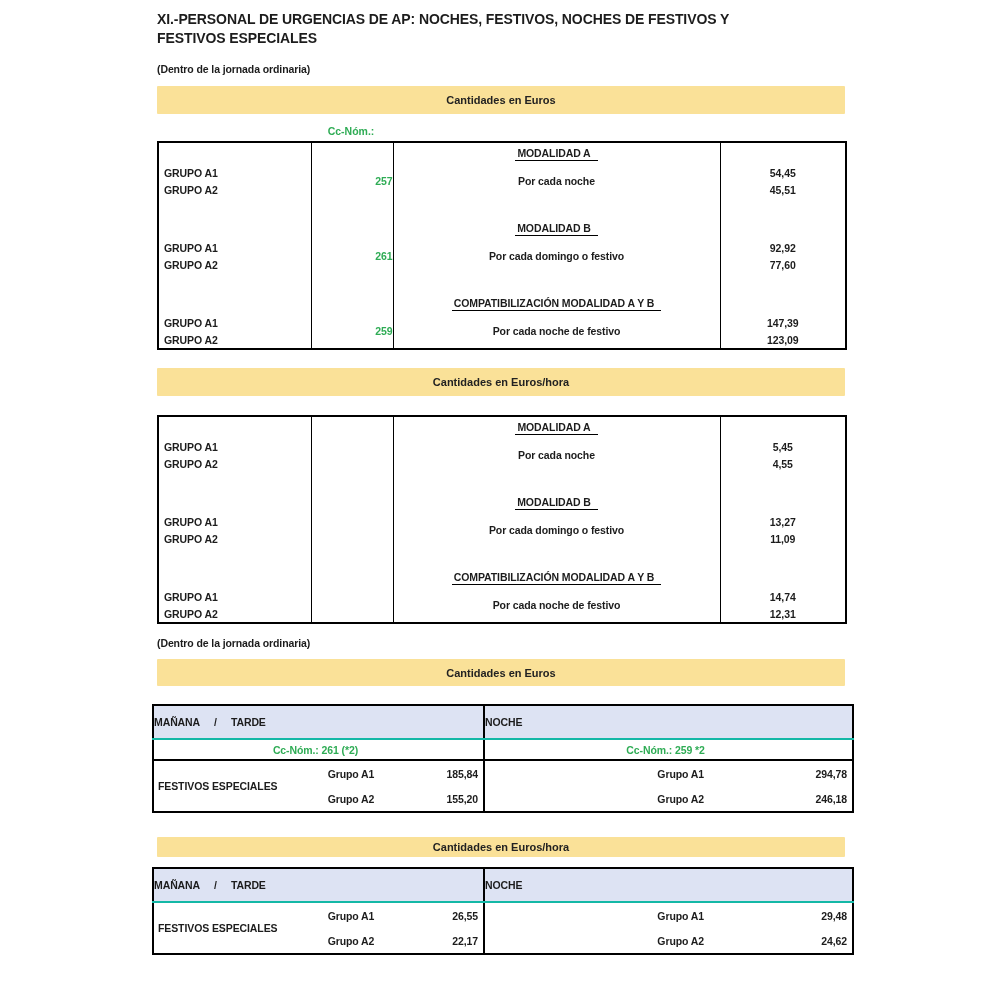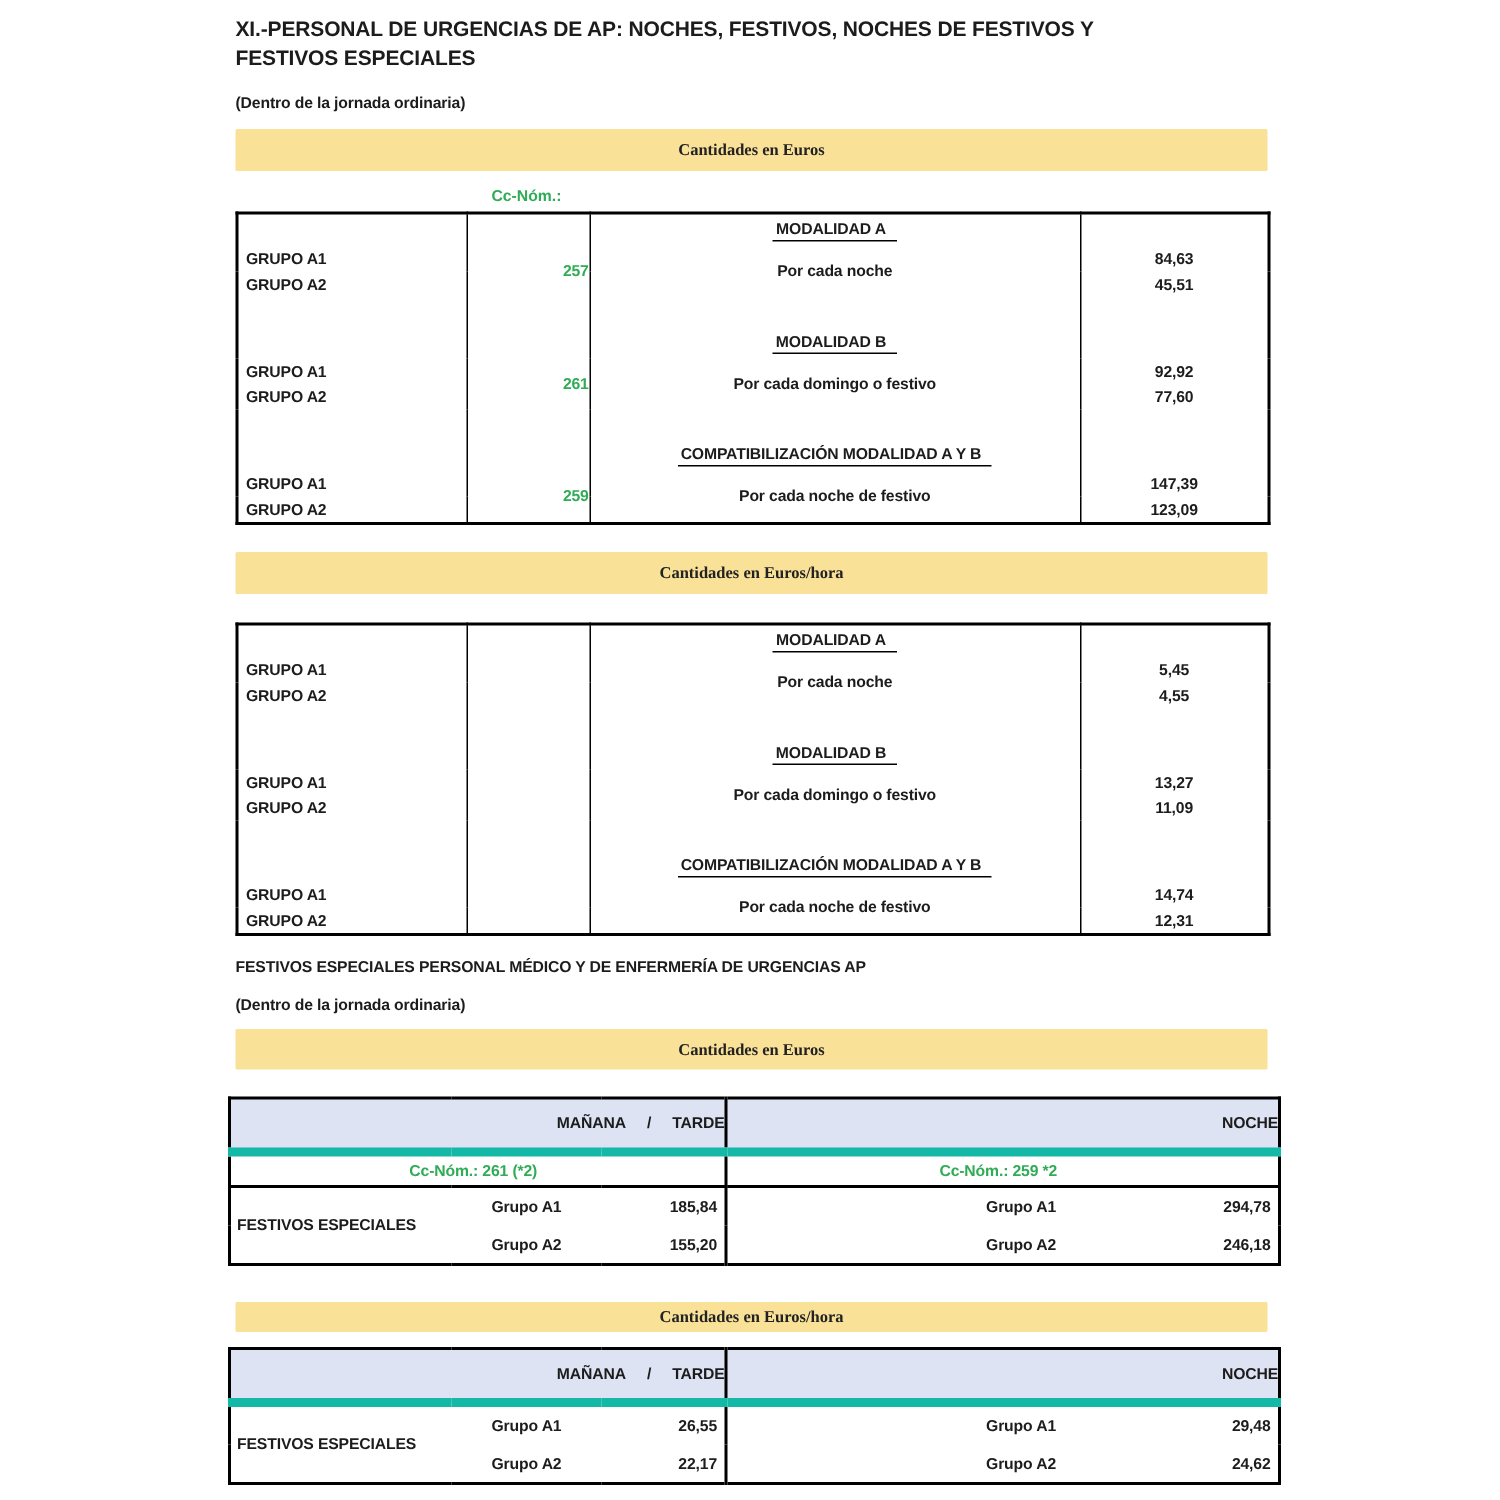--- a/index.html
+++ b/index.html
@@ -8,21 +8,21 @@
     font-family:"Liberation Sans","DejaVu Sans",sans-serif;
     color:#1c1c1c;-webkit-font-smoothing:antialiased;
   }
   .content{position:absolute;left:157px;top:10px;width:688px;}
 
   .title{font-size:14px;font-weight:700;line-height:19px;letter-spacing:-0.1px;}
   .jornada{font-size:10.5px;font-weight:700;margin-top:15px;letter-spacing:-0.1px;}
 
   .banner{
     background:#FAE198;height:28px;display:flex;align-items:center;justify-content:center;
-    font-size:11px;font-weight:700;color:#222;border-radius:1px;font-family:Liberation Serif, serif;
+    font-size:11px;font-weight:700;color:#222;border-radius:1px;
   }
   .banner.b1{margin-top:11px;}
   .banner.b2{margin-top:18px;}
   .banner.b3{margin-top:10px;height:27px;}
   .banner.b4{margin-top:24px;height:20px;}
 
   .ccnom-label{
     margin-top:11px;margin-left:153px;width:82px;text-align:center;
     color:#2FAC55;font-size:10.5px;font-weight:700;height:15px;
   }
@@ -41,21 +41,21 @@
   .hul{display:inline-block;border-bottom:1.5px solid #000;padding:0 7px 1px 2px;}
   .mt2{margin-top:19px;}
 
   .section2-title{font-size:10.5px;font-weight:700;margin-top:15px;letter-spacing:-0.1px;}
   .jornada2{font-size:10.5px;font-weight:700;margin-top:13px;letter-spacing:-0.1px;}
 
   
   .fest-table{width:700px;border:2px solid #000;margin-left:-5px;margin-top:18px;}
   .fest-table td{padding:0;font-size:10.5px;font-weight:700;letter-spacing:-0.1px;vertical-align:middle;}
   .fest-table tr.fhead td{
-    background:#DDE3F3;height:32px;text-align:right;border-bottom:6px solid #14b8a6;
+    background:#DDE3F3;height:32px;text-align:left;border-bottom:2px solid #14b8a6;
   }
   .fest-table td.lhalf{border-right:2px solid #000;}
   .fest-table tr.fccnom td{height:19px;text-align:center;color:#2FAC55;padding-right:6px;border-bottom:2px solid #000;}
   .fest-table tr.fdata td{height:25px;}
   .fest-table .flabel{padding-left:4px;}
   .fest-table .fgroup{text-align:center;}
   .fest-table .fvall{text-align:right;padding-right:5px;border-right:2px solid #000;}
   .fest-table .fgroupr{text-align:right;padding-right:32px;}
   .fest-table .fvalr{text-align:right;padding-right:5px;}
   .slash{display:inline-block;margin:0 14px;}
@@ -89,21 +89,21 @@
       <tr class="hrow first">
         <td class="c1"></td>
           <td class="c2"></td>
         <td class="c3"><span class="hul">MODALIDAD A</span></td>
         <td class="c4"></td>
       </tr>
       <tr class="drow">
         <td class="c1">GRUPO A1</td>
         <td class="c2" rowspan="2">257</td>
         <td class="c3" rowspan="2">Por cada noche</td>
-        <td class="c4">84,63</td>
+        <td class="c4">54,45</td>
       </tr>
       <tr class="drow">
         <td class="c1">GRUPO A2</td>
         <td class="c4">45,51</td>
       </tr>
 
       <tr class="hrow">
         <td class="c1"></td>
           <td class="c2"></td>
         <td class="c3"><span class="hul">MODALIDAD B</span></td>
@@ -195,21 +195,20 @@
         <td class="c3" rowspan="2">Por cada noche de festivo</td>
         <td class="c4">14,74</td>
       </tr>
       <tr class="drow">
         <td class="c1">GRUPO A2</td>
         <td class="c4">12,31</td>
       </tr>
     </tbody>
   </table>
 
-  <div class="section2-title">FESTIVOS ESPECIALES PERSONAL MÉDICO Y DE ENFERMERÍA DE URGENCIAS AP</div>
   <div class="jornada2">(Dentro de la jornada ordinaria)</div>
 
   <div class="banner b3">Cantidades en Euros</div>
 
   <table class="fest-table">
     <colgroup>
         <col style="width:148px">
         <col style="width:100px">
         <col style="width:83px">
         <col style="width:252px">

